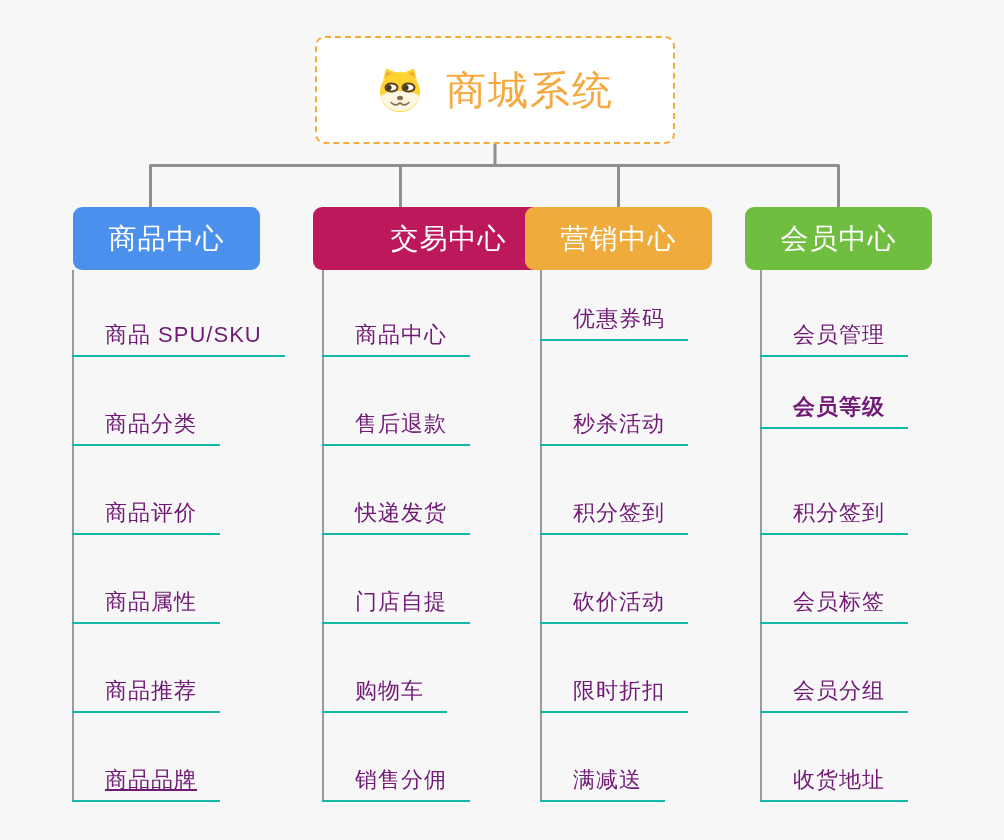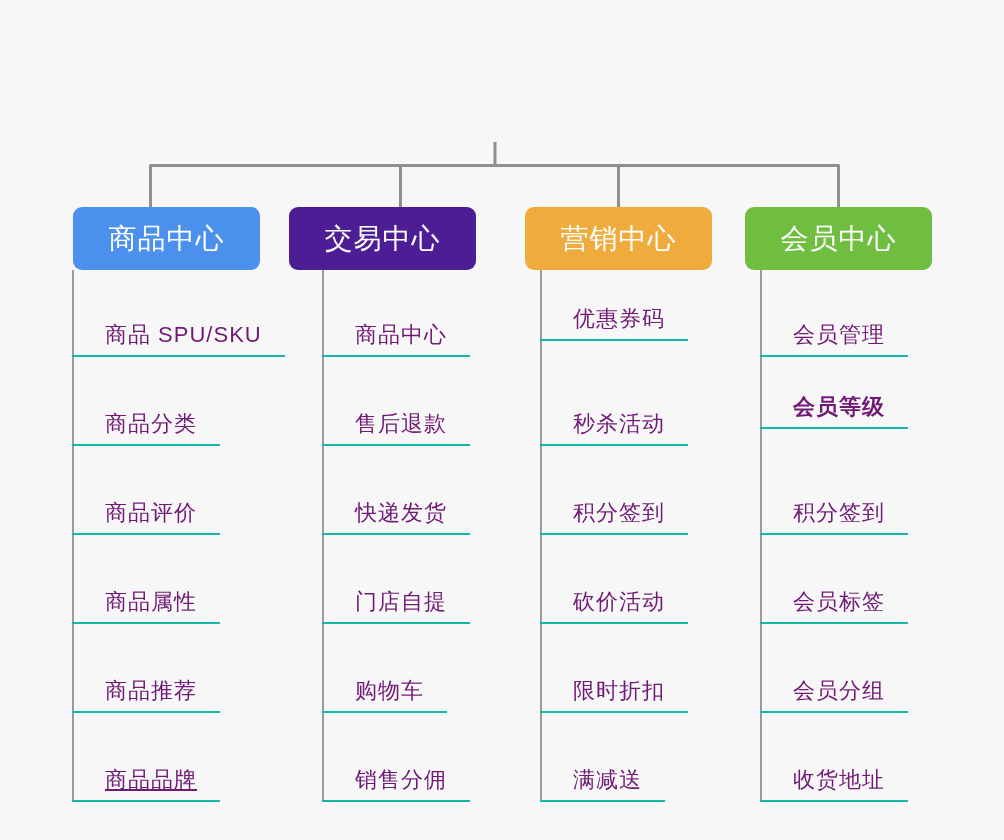--- a/index.html
+++ b/index.html
@@ -84,33 +84,58 @@
 
   <svg id="connectors" viewBox="0 0 1004 840" xmlns="http://www.w3.org/2000/svg">
     <g stroke="#8F8F8F" stroke-width="3" fill="none" stroke-linejoin="round">
       <path d="M495,142 V164"></path>
       <path d="M150.5,207 V165.5 H838.5 V207"></path>
       <path d="M400.5,165.5 V207"></path>
       <path d="M618.5,165.5 V207"></path>
     </g>
   </svg>
 
+  <div class="root-node">
+    <span style="display:inline-flex;">
+      <svg width="48" height="46" viewBox="0 0 48 46" xmlns="http://www.w3.org/2000/svg">
+
+        <path d="M7 13 L10 1.5 L21 6 Z" fill="#FFD230"></path>
+        <path d="M41 13 L38 1.5 L27 6 Z" fill="#FFD230"></path>
+        <path d="M9.5 10 L11 4.5 L16 6.5 Z" fill="#F3A93C"></path>
+        <path d="M38.5 10 L37 4.5 L32 6.5 Z" fill="#F3A93C"></path>
+
+        <circle cx="24" cy="25" r="20" fill="#FFD230"></circle>
+
+        <path d="M4.6 29 Q14 22.5 24 24 Q34 22.5 43.4 29 A20 20 0 0 1 4.6 29 Z" fill="#FDF6E3"></path>
+
+        <ellipse cx="15.5" cy="20.5" rx="6" ry="4" fill="#FFFFFF" stroke="#5C4422" stroke-width="2"></ellipse>
+        <ellipse cx="32.5" cy="20.5" rx="6" ry="4" fill="#FFFFFF" stroke="#5C4422" stroke-width="2"></ellipse>
+        <ellipse cx="13" cy="20.5" rx="2.6" ry="2.6" fill="#4A3618"></ellipse>
+        <ellipse cx="30" cy="20.5" rx="2.6" ry="2.6" fill="#4A3618"></ellipse>
+
+        <ellipse cx="24" cy="31" rx="3" ry="2.2" fill="#8A6D4B"></ellipse>
+
+        <path d="M15 35.5 Q19.5 40 24 35.8 Q28.5 40 33 35.5" stroke="#8A6D4B" stroke-width="1.6" fill="none" stroke-linecap="round"></path>
+      </svg>
+    </span>
+    <span class="root-title">商城系统</span>
+  </div>
 
   <div id="branches">
       <div class="branch-node" style="left: 57px; background: rgb(75, 144, 236); margin-left: 16px;">
         <span>商品中心</span>
       </div>
       <div class="branch-trunk" style="left: 72px;"></div>
       <div class="leaf-node" style="left: 72px; top: 322px;">商品 SPU/SKU</div>
       <div class="leaf-node" style="left: 72px; top: 411px;">商品分类</div>
       <div class="leaf-node" style="left: 72px; top: 500px;">商品评价</div>
       <div class="leaf-node" style="left: 72px; top: 589px;">商品属性</div>
       <div class="leaf-node" style="left: 72px; top: 678px;">商品推荐</div>
       <div class="leaf-node" style="left: 72px; top: 767px; text-decoration: underline;">商品品牌</div>
-      <div class="branch-node" style="left: 289px; background: #4c1d95;">
+      <div class="branch-node" style="left: 313px; background: #be185d; padding-left: 42px;">
         <span>交易中心</span>
       </div>
       <div class="branch-trunk" style="left: 322px;"></div>
       <div class="leaf-node" style="left: 322px; top: 322px;">商品中心</div>
       <div class="leaf-node" style="left: 322px; top: 411px;">售后退款</div>
       <div class="leaf-node" style="left: 322px; top: 500px;">快递发货</div>
       <div class="leaf-node" style="left: 322px; top: 589px;">门店自提</div>
       <div class="leaf-node" style="left: 322px; top: 678px;">购物车</div>
       <div class="leaf-node" style="left: 322px; top: 767px;">销售分佣</div>
       <div class="branch-node" style="left: 525px; background: rgb(239, 172, 61);">

